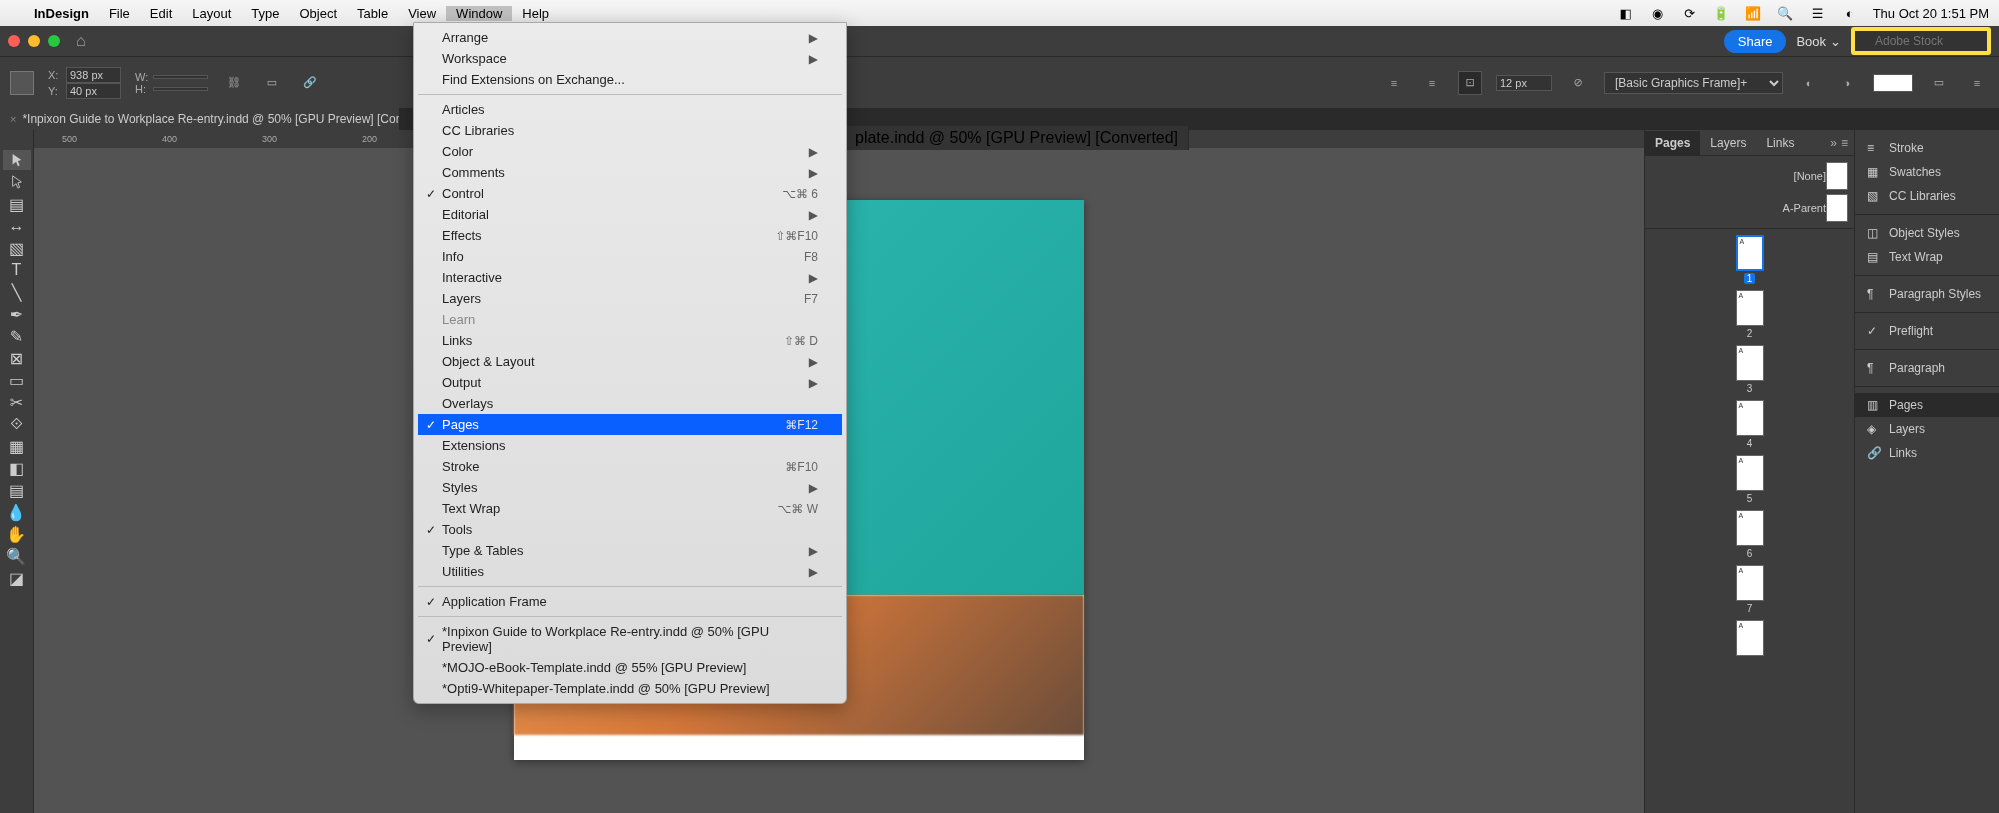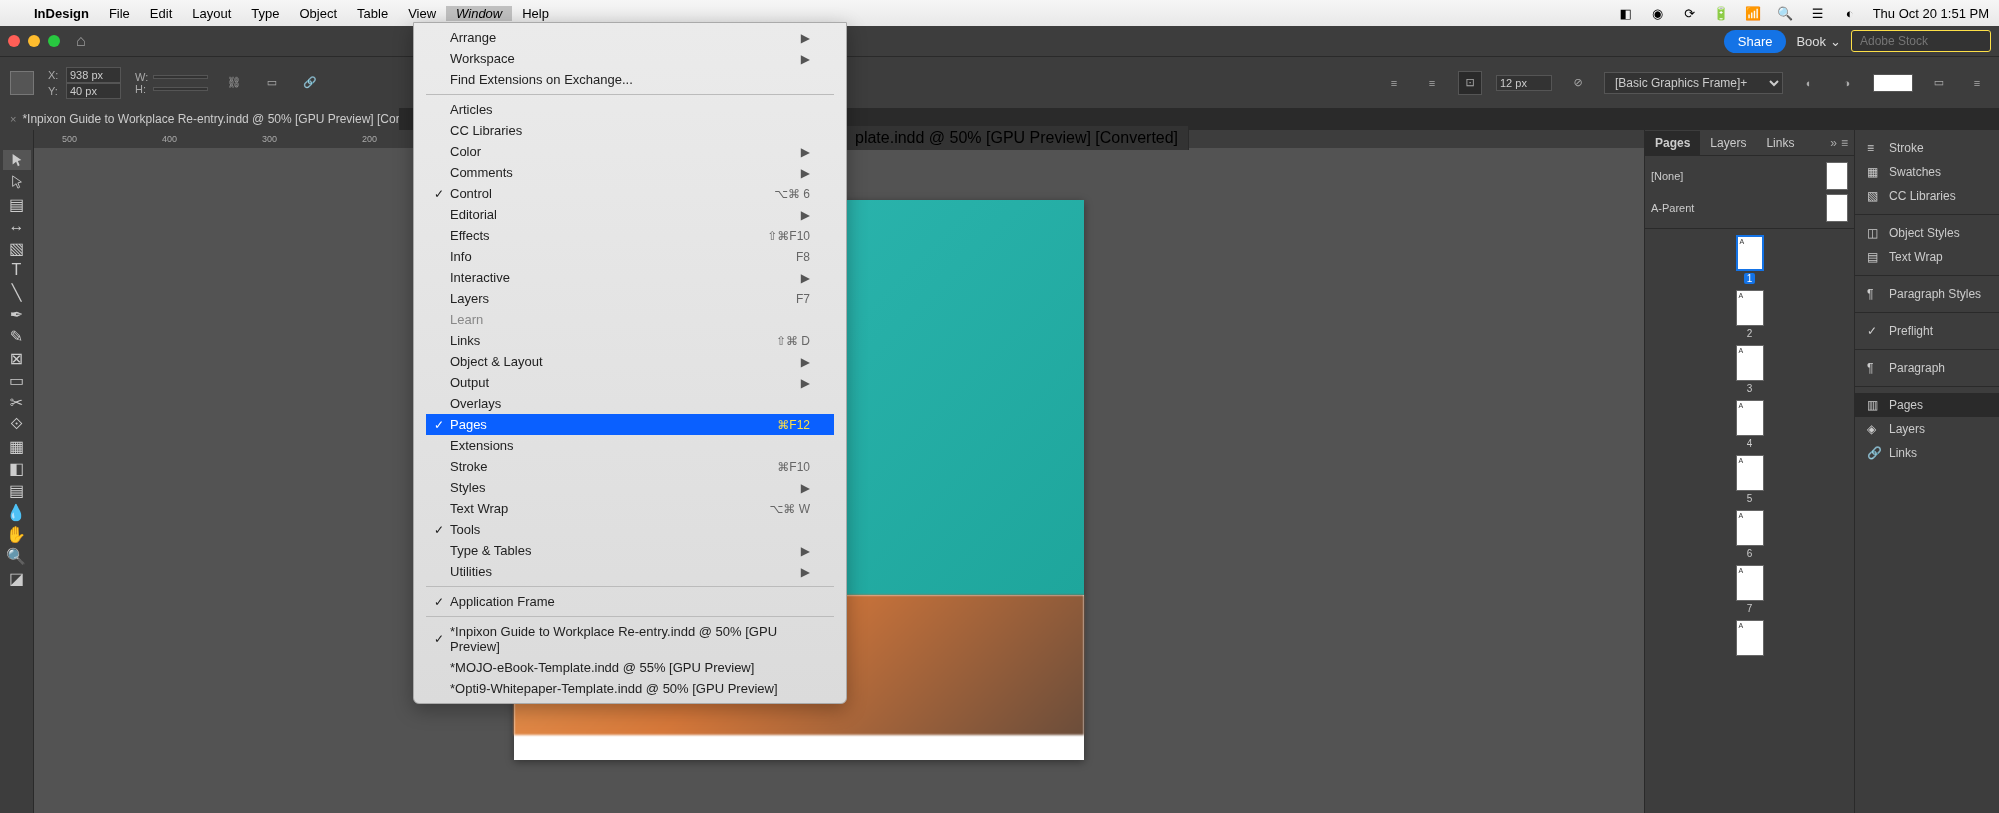--- a/index.html
+++ b/index.html
@@ -3,36 +3,36 @@
   <meta charset="utf-8">
   <style>
     * { margin: 0; padding: 0; box-sizing: border-box; font-family: -apple-system, BlinkMacSystemFont, "Segoe UI", sans-serif; }
     body { background: #2a2a2a; overflow: hidden; width: 1999px; height: 813px; position: relative; }
     
     
     .mac-menubar { height: 22px; background: linear-gradient(#f6f6f6, #e8e8e8); display: flex; align-items: center; font-size: 13px; padding: 13px 10px; position: relative; }
     .apple-logo { margin-right: 14px; font-size: 15px; }
     .menubar-item { padding: 0 10px; cursor: pointer; }
     .menubar-item.bold { font-weight: 600; }
-    .menubar-item.active { background: #c0c0c0; font-style: italic; }
+    .menubar-item.active { background: #c0c0c0; }
     .menubar-right { margin-left: auto; display: flex; align-items: center; gap: 14px; font-size: 13px; }
     .menubar-icon { width: 18px; height: 18px; display: inline-flex; align-items: center; justify-content: center; }
     
     
     .app-chrome { height: 30px; background: #3d3d3d; display: flex; align-items: center; padding: 0 8px; gap: 8px; }
     .traffic-lights { display: flex; gap: 8px; }
     .traffic-light { width: 12px; height: 12px; border-radius: 50%; }
     .tl-red { background: #ff5f57; }
     .tl-yellow { background: #febc2e; }
     .tl-green { background: #28c840; }
     .home-icon-btn { color: #a0a0a0; margin-left: 8px; }
     .chrome-right { margin-left: auto; display: flex; align-items: center; gap: 10px; }
     .share-btn { background: #1473e6; color: #fff; border: none; border-radius: 16px; padding: 4px 14px; font-size: 13px; cursor: pointer; }
     .book-dd { color: #ddd; font-size: 13px; display: flex; align-items: center; gap: 4px; }
-    .stock-search { background: #333; border: 1px solid #fde047; border-radius: 3px; padding: 3px 8px; color: #888; font-size: 12px; width: 140px; }
+    .stock-search { background: #333; border: 4px solid #fde047; border-radius: 3px; padding: 3px 20px; color: #888; font-size: 12px; width: 140px; }
     
     
     .control-panel { height: 52px; background: #3d3d3d; display: flex; align-items: center; padding: 0 10px; color: #aaa; font-size: 11px; gap: 14px; border-top: 1px solid #2a2a2a; }
     .ctrl-ref { display: flex; flex-direction: column; }
     .ref-grid { width: 24px; height: 24px; background: #555; border: 1px solid #777; }
     .coord-field { display: flex; align-items: center; gap: 4px; }
     .coord-label { color: #aaa; width: 14px; }
     .num-input { background: #333; border: 1px solid #555; color: #ccc; width: 55px; padding: 1px 3px; font-size: 11px; }
     .ctrl-icon { width: 24px; height: 24px; display: inline-flex; align-items: center; justify-content: center; color: #aaa; border: 1px solid transparent; }
     .ctrl-icon.sel { background: #2a2a2a; border: 1px solid #555; }
@@ -55,38 +55,38 @@
     
     
     .canvas-area { flex: 1; background: #535353; position: relative; overflow: hidden; }
     .ruler-h { position: absolute; top: 0; left: 0; right: 0; height: 18px; background: #3d3d3d; color: #aaa; font-size: 9px; display: flex; }
     .ruler-tick { position: absolute; top: 4px; }
     .doc-page { position: absolute; left: 480px; top: 70px; width: 570px; height: 560px; background: #fff; box-shadow: 0 2px 8px rgba(0,0,0,0.4); }
     .doc-img-teal { position: absolute; top: 0; left: 0; right: 0; height: 395px; background: linear-gradient(135deg, #2fb9b3 0%, #1ea69c 100%); }
     .doc-img-warm { position: absolute; top: 395px; left: 0; right: 0; height: 140px; background: linear-gradient(135deg, #e89550 0%, #d6783a 40%, #6b4d3a 100%); filter: blur(1px); }
     
     
-    .dropdown { position: absolute; left: 413px; top: 22px; width: 434px; background: linear-gradient(#ebebeb, #dbdbdb); border: 1px solid #aaa; border-radius: 0 0 6px 6px; box-shadow: 0 6px 20px rgba(0,0,0,0.3); font-size: 13px; padding: 4px 12px; z-index: 100; color: #222; }
+    .dropdown { position: absolute; left: 413px; top: 22px; width: 434px; background: linear-gradient(#ebebeb, #dbdbdb); border: 1px solid #aaa; border-radius: 0 0 6px 6px; box-shadow: 0 6px 20px rgba(0,0,0,0.3); font-size: 13px; padding: 4px 4px; z-index: 100; color: #222; }
     .dd-item { padding: 3px 24px; display: flex; align-items: center; position: relative; }
     .dd-item.highlight { background: #0a60ff; color: #fff; }
     .dd-item.disabled { color: #888; }
     .dd-check { position: absolute; left: 8px; font-size: 12px; }
     .dd-arrow { margin-left: auto; font-size: 12px; color: #555; }
     .dd-shortcut { margin-left: auto; color: #666; font-size: 12px; }
-    .dd-item.highlight .dd-shortcut { color: #fde047; }
+    .dd-item.highlight .dd-shortcut { color: #e5e5e5; }
     .dd-sep { height: 1px; background: #bbb; margin: 4px 0; }
     
     
     .pages-panel { width: 210px; background: #3d3d3d; border-left: 1px solid #2a2a2a; display: flex; flex-direction: column; color: #ccc; font-size: 12px; }
     .panel-tabs { display: flex; height: 26px; align-items: center; border-bottom: 1px solid #2a2a2a; }
     .panel-tab { padding: 5px 10px; cursor: pointer; }
     .panel-tab.active { background: #2a2a2a; font-weight: 600; }
     .panel-tab-icons { margin-left: auto; padding-right: 6px; color: #aaa; display: flex; gap: 4px; }
     .master-list { padding: 4px 6px; font-size: 11px; border-bottom: 1px solid #2a2a2a; }
-    .master-row { display: flex; align-items: center; justify-content: space-between; padding: 2px 0; }
+    .master-row { display: flex; align-items: center; justify-content: flex-end; padding: 2px 0; }
     .master-thumb { width: 22px; height: 28px; background: #fff; border: 1px solid #666; }
     .page-thumbs { flex: 1; overflow-y: auto; padding: 6px; display: flex; flex-direction: column; align-items: center; gap: 6px; }
     .page-thumb-wrap { display: flex; flex-direction: column; align-items: center; gap: 2px; }
     .page-thumb { width: 28px; height: 36px; background: #fff; border: 1px solid #666; position: relative; }
     .page-thumb.sel { border: 2px solid #1473e6; }
     .page-thumb .mini-a { position: absolute; top: 1px; left: 2px; font-size: 7px; color: #333; }
     .page-num { font-size: 10px; color: #ccc; }
     .page-num.sel { background: #1473e6; padding: 0 3px; border-radius: 2px; color: #fff; }
     
     

